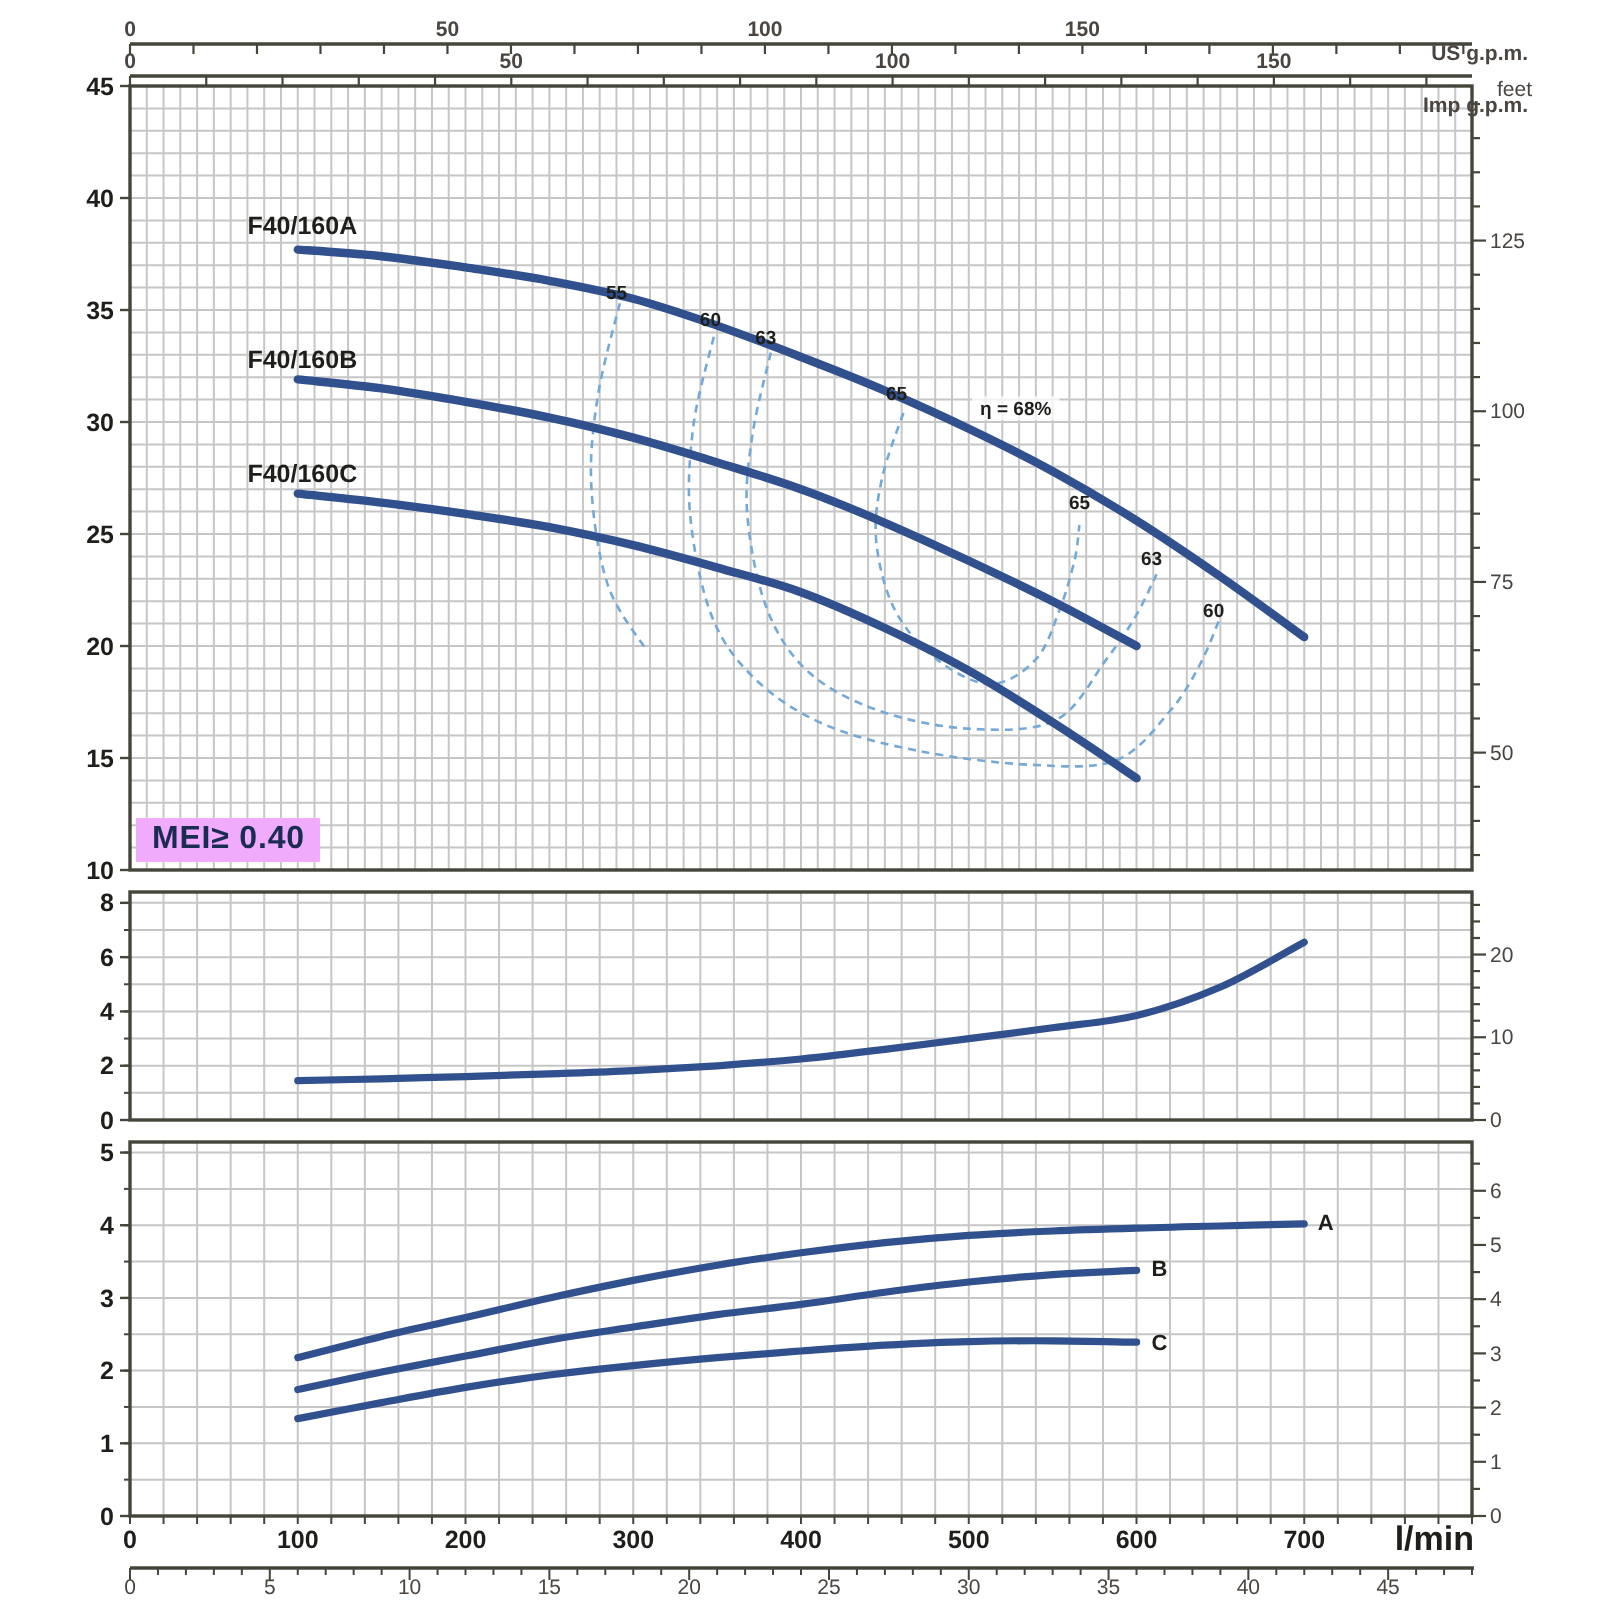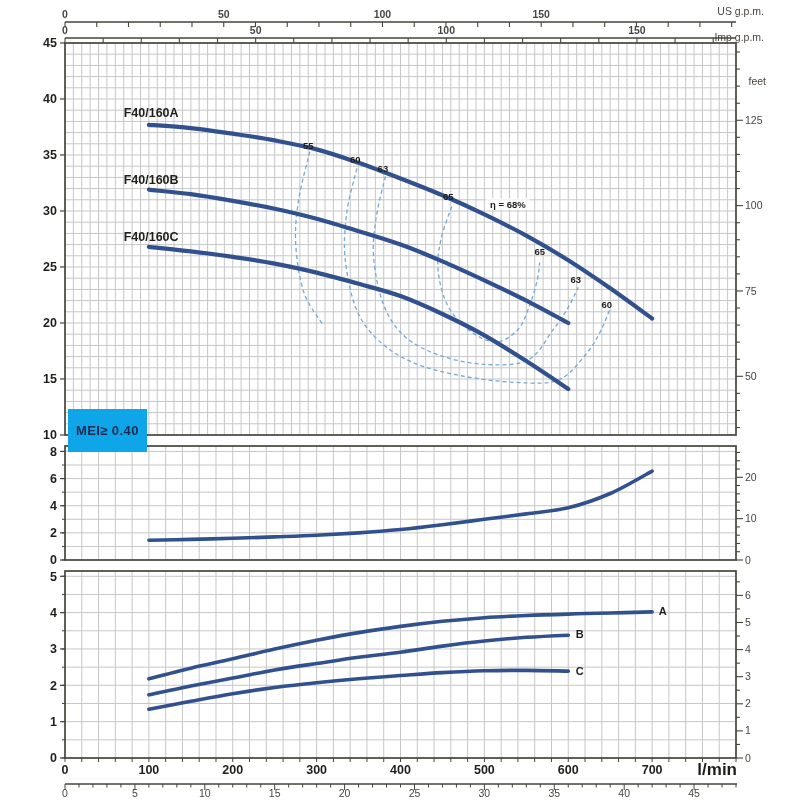--- a/index.html
+++ b/index.html
@@ -1,28 +1,28 @@
 <!DOCTYPE html>
 <html><head>
 <meta charset="utf-8">
 <style>
   html,body{margin:0;padding:0;background:#fff;}
   .page{position:relative;width:800px;height:800px;background:#ffffff;
         font-family:"Liberation Sans",sans-serif;overflow:hidden;}
   svg{position:absolute;left:0;top:0;}
   svg text{font-family:"Liberation Sans",sans-serif;}
   .lbl{position:absolute;font-size:10.5px;color:#4a4540;white-space:nowrap;}
-  .lbl.bold{font-weight:normal;}
+  .lbl.bold{font-weight:bold;margin-top:16px;}
   .us{top:5px;right:36px;}
   .imp{top:31px;right:36px;}
-  .feet{top:39px;right:34px;margin-top:36px;}
+  .feet{top:39px;right:34px;}
   .lmin{top:760px;right:63px;font-size:17px;font-weight:bold;color:#1e1e1a;}
   .m3h{top:830px;right:58px;}
-  .mei{position:absolute;left:68px;top:409px;background:#0ea5e9;color:#1a2c52;
-       font-size:13px;font-weight:bold;padding:14px 8px;letter-spacing:.4px;}
+  .mei{position:absolute;left:68px;top:409px;background:#f0abfc;color:#1a2c52;
+       font-size:16px;font-weight:bold;padding:2px 8px;letter-spacing:.4px;}
 </style>
 </head>
 <body>
 
 <div class="page">
   <svg id="chart-svg" width="800" height="800">
       <line x1="65" y1="22" x2="736" y2="22" stroke="#45453c" stroke-width="1.7"></line>
       <line x1="65" y1="22" x2="65" y2="27" stroke="#45453c" stroke-width="1.1"></line>
       <line x1="96.74668750000001" y1="22" x2="96.74668750000001" y2="27" stroke="#45453c" stroke-width="1.1"></line>
       <line x1="128.49337500000001" y1="22" x2="128.49337500000001" y2="27" stroke="#45453c" stroke-width="1.1"></line>

